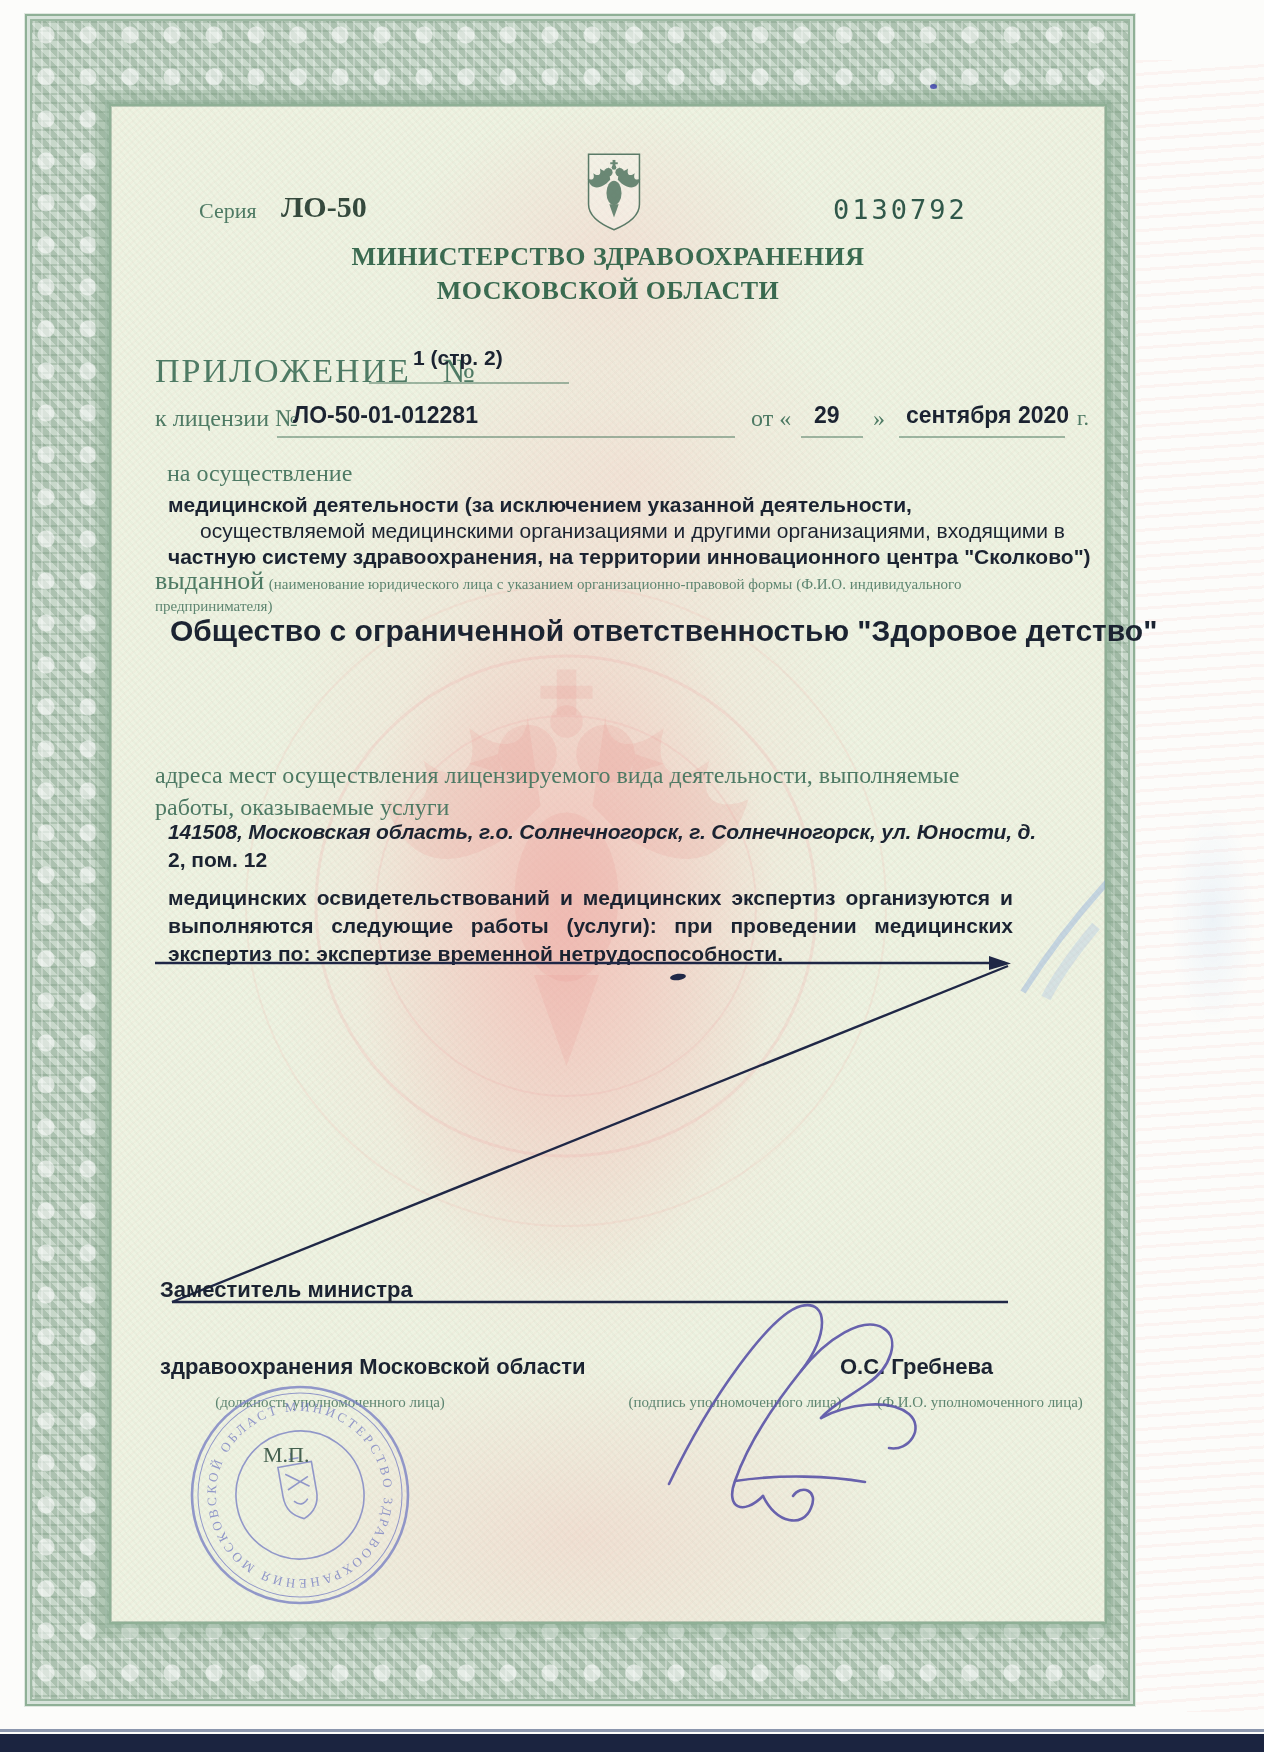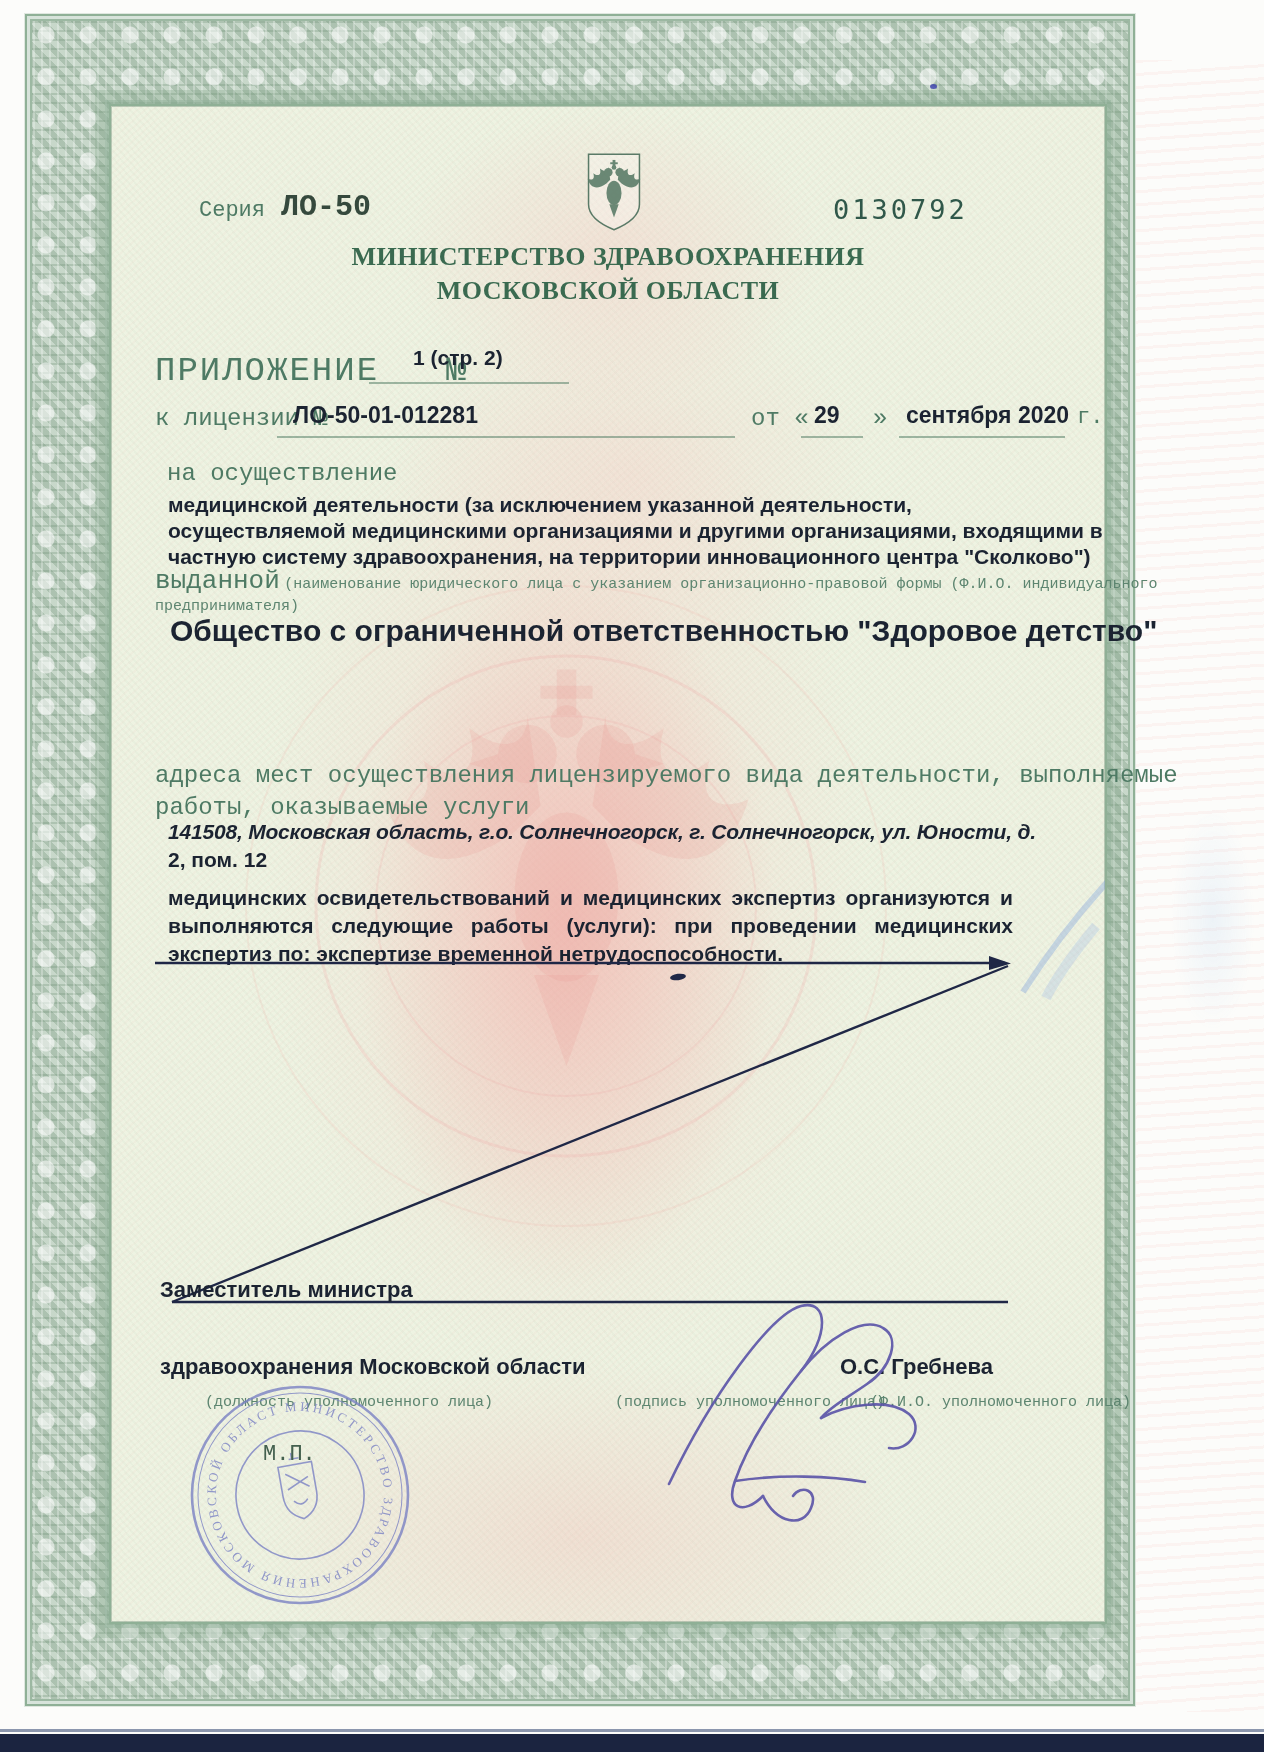--- a/index.html
+++ b/index.html
@@ -36,21 +36,21 @@
       radial-gradient(ellipse 420px 720px at 455px 760px, rgba(246,197,191,.42), rgba(246,197,191,0) 72%),
       radial-gradient(ellipse 430px 240px at 470px 1430px, rgba(243,185,180,.33), rgba(243,185,180,0) 75%),
       radial-gradient(ellipse 280px 200px at 500px 150px, rgba(246,200,195,.40), rgba(246,200,195,0) 75%),
       radial-gradient(ellipse 320px 260px at 520px 370px, rgba(246,200,195,.30), rgba(246,200,195,0) 75%),
       repeating-linear-gradient(48deg, rgba(130,170,140,.05) 0 2px, transparent 2px 5px),
       repeating-linear-gradient(-42deg, rgba(220,120,120,.04) 0 2px, transparent 2px 5px);
     box-shadow: 0 0 0 2px #8fb096, 0 0 0 6px rgba(143,176,150,.45), 0 0 0 16px rgba(124,160,132,.28),
                 inset 0 0 0 1px rgba(120,150,128,.45); }
 
   .abs { position:absolute; white-space:nowrap; }
-  .serif { font-family:Liberation Mono, monospace; color:#4e7a64; }
+  .serif { font-family:Liberation Serif, serif; color:#4e7a64; }
   .boldtxt { font-family:"Liberation Sans", sans-serif; font-weight:bold; color:#1b2331; }
   .title { font-family:"Liberation Serif", serif; font-weight:bold; color:#3a6a50;
            font-size:26px; letter-spacing:.5px; width:100%; text-align:center; }
   .docnum { font-family:"DejaVu Sans Mono", monospace; color:#30584a; font-size:27px; letter-spacing:3px; }
   .fill-line { position:absolute; height:2px; background:rgba(90,130,105,.55); }
   .note { font-size:15px; color:#5d8570; }
   .works-line { width:845px; text-align:justify; text-align-last:justify; }
   .wm { position:absolute; left:0; top:0; pointer-events:none; }
 </style>
 </head>
@@ -109,21 +109,21 @@
       <div class="abs boldtxt" style="left:703px; top:296px; font-size:23px;">29</div>
       <div class="fill-line" style="left:690px; top:330px; width:62px;"></div>
       <div class="abs serif" style="left:762px; top:299px; font-size:24px;">»</div>
       <div class="abs boldtxt" style="left:795px; top:296px; font-size:23px;">сентября  2020</div>
       <div class="fill-line" style="left:788px; top:330px; width:166px;"></div>
       <div class="abs serif" style="left:966px; top:299px; font-size:22px;">г.</div>
 
       <div class="abs serif" style="left:56px; top:354px; font-size:24px;">на осуществление</div>
       <div class="abs" style="left:57px; top:386px; font-size:21px; line-height:26px;">
         <div><span class="boldtxt">медицинской деятельности</span><span style="color:#1b2331; font-weight:600;"> (за исключением указанной деятельности,</span></div>
-        <div style="color:#1b2331; font-weight:700;">осуществляемой медицинскими организациями и другими организациями, входящими в</div>
+        <div style="color:#1b2331; font-weight:400;margin-left:32px;">осуществляемой медицинскими организациями и другими организациями, входящими в</div>
         <div style="color:#1b2331; font-weight:600;">частную систему здравоохранения, на территории инновационного центра "Сколково")</div>
       </div>
 
       <div class="abs" style="left:44px; top:460px;">
         <span class="serif" style="font-size:26px;">выданной</span>
         <span class="serif note">(наименование юридического лица с указанием организационно-правовой формы (Ф.И.О. индивидуального</span>
       </div>
       <div class="abs serif note" style="left:44px; top:492px;">предпринимателя)</div>
       <div class="abs boldtxt" style="left:59px; top:508px; font-size:30px;">Общество с ограниченной ответственностью "Здоровое детство"</div>
 

